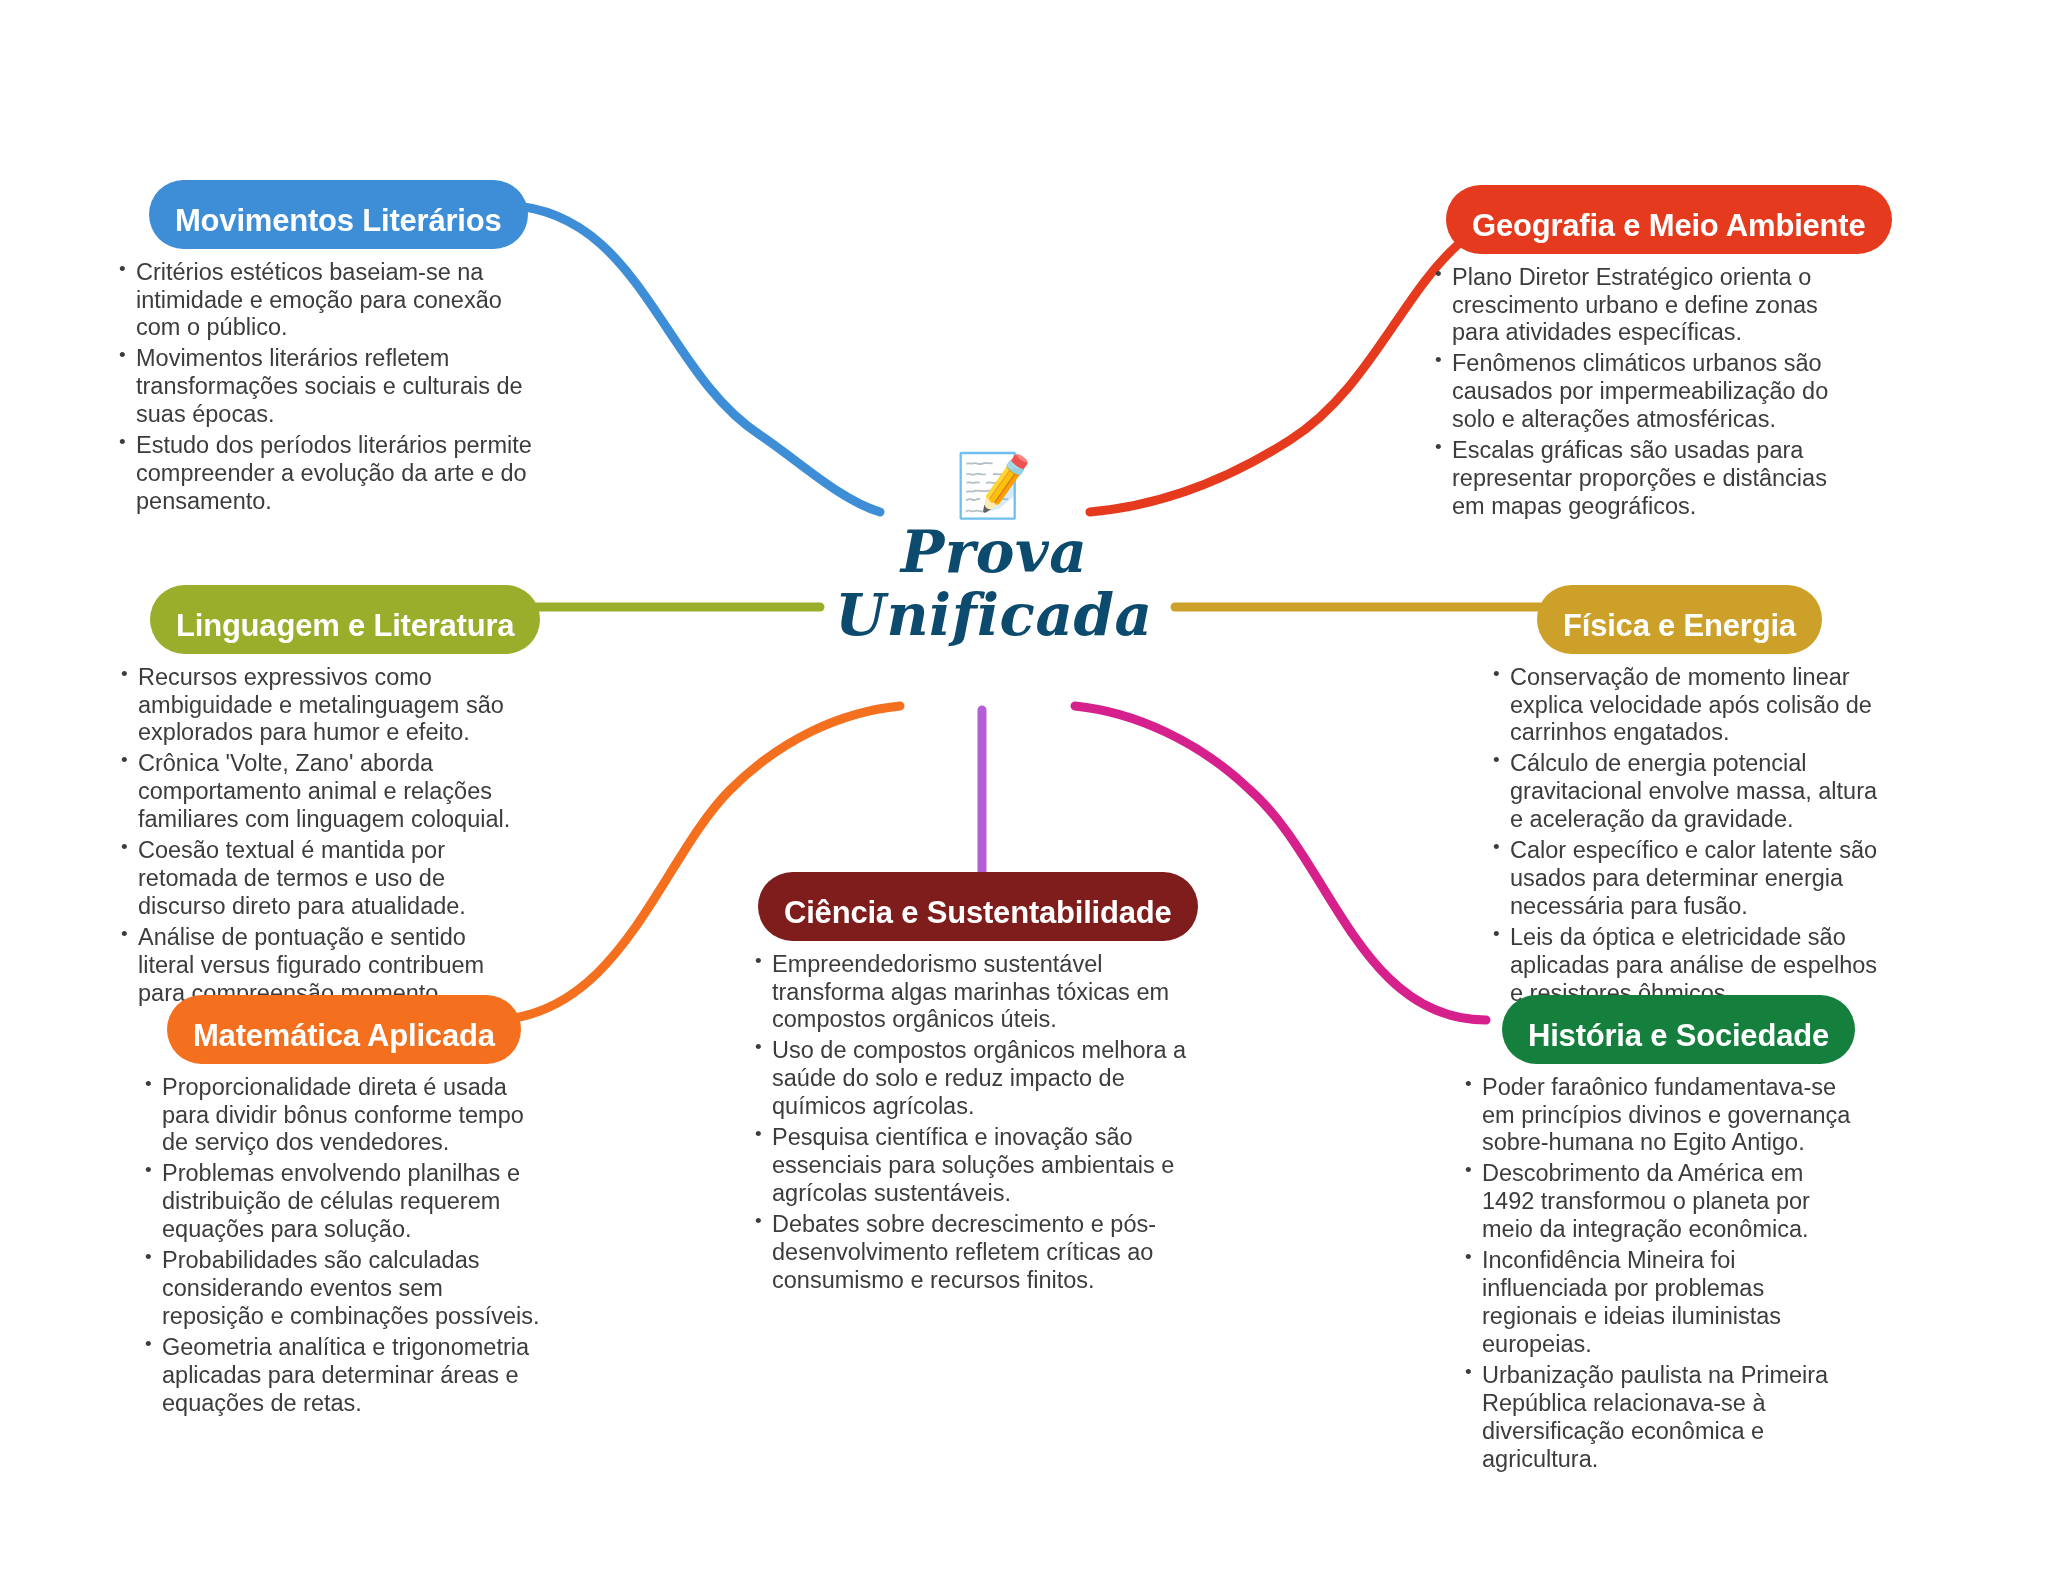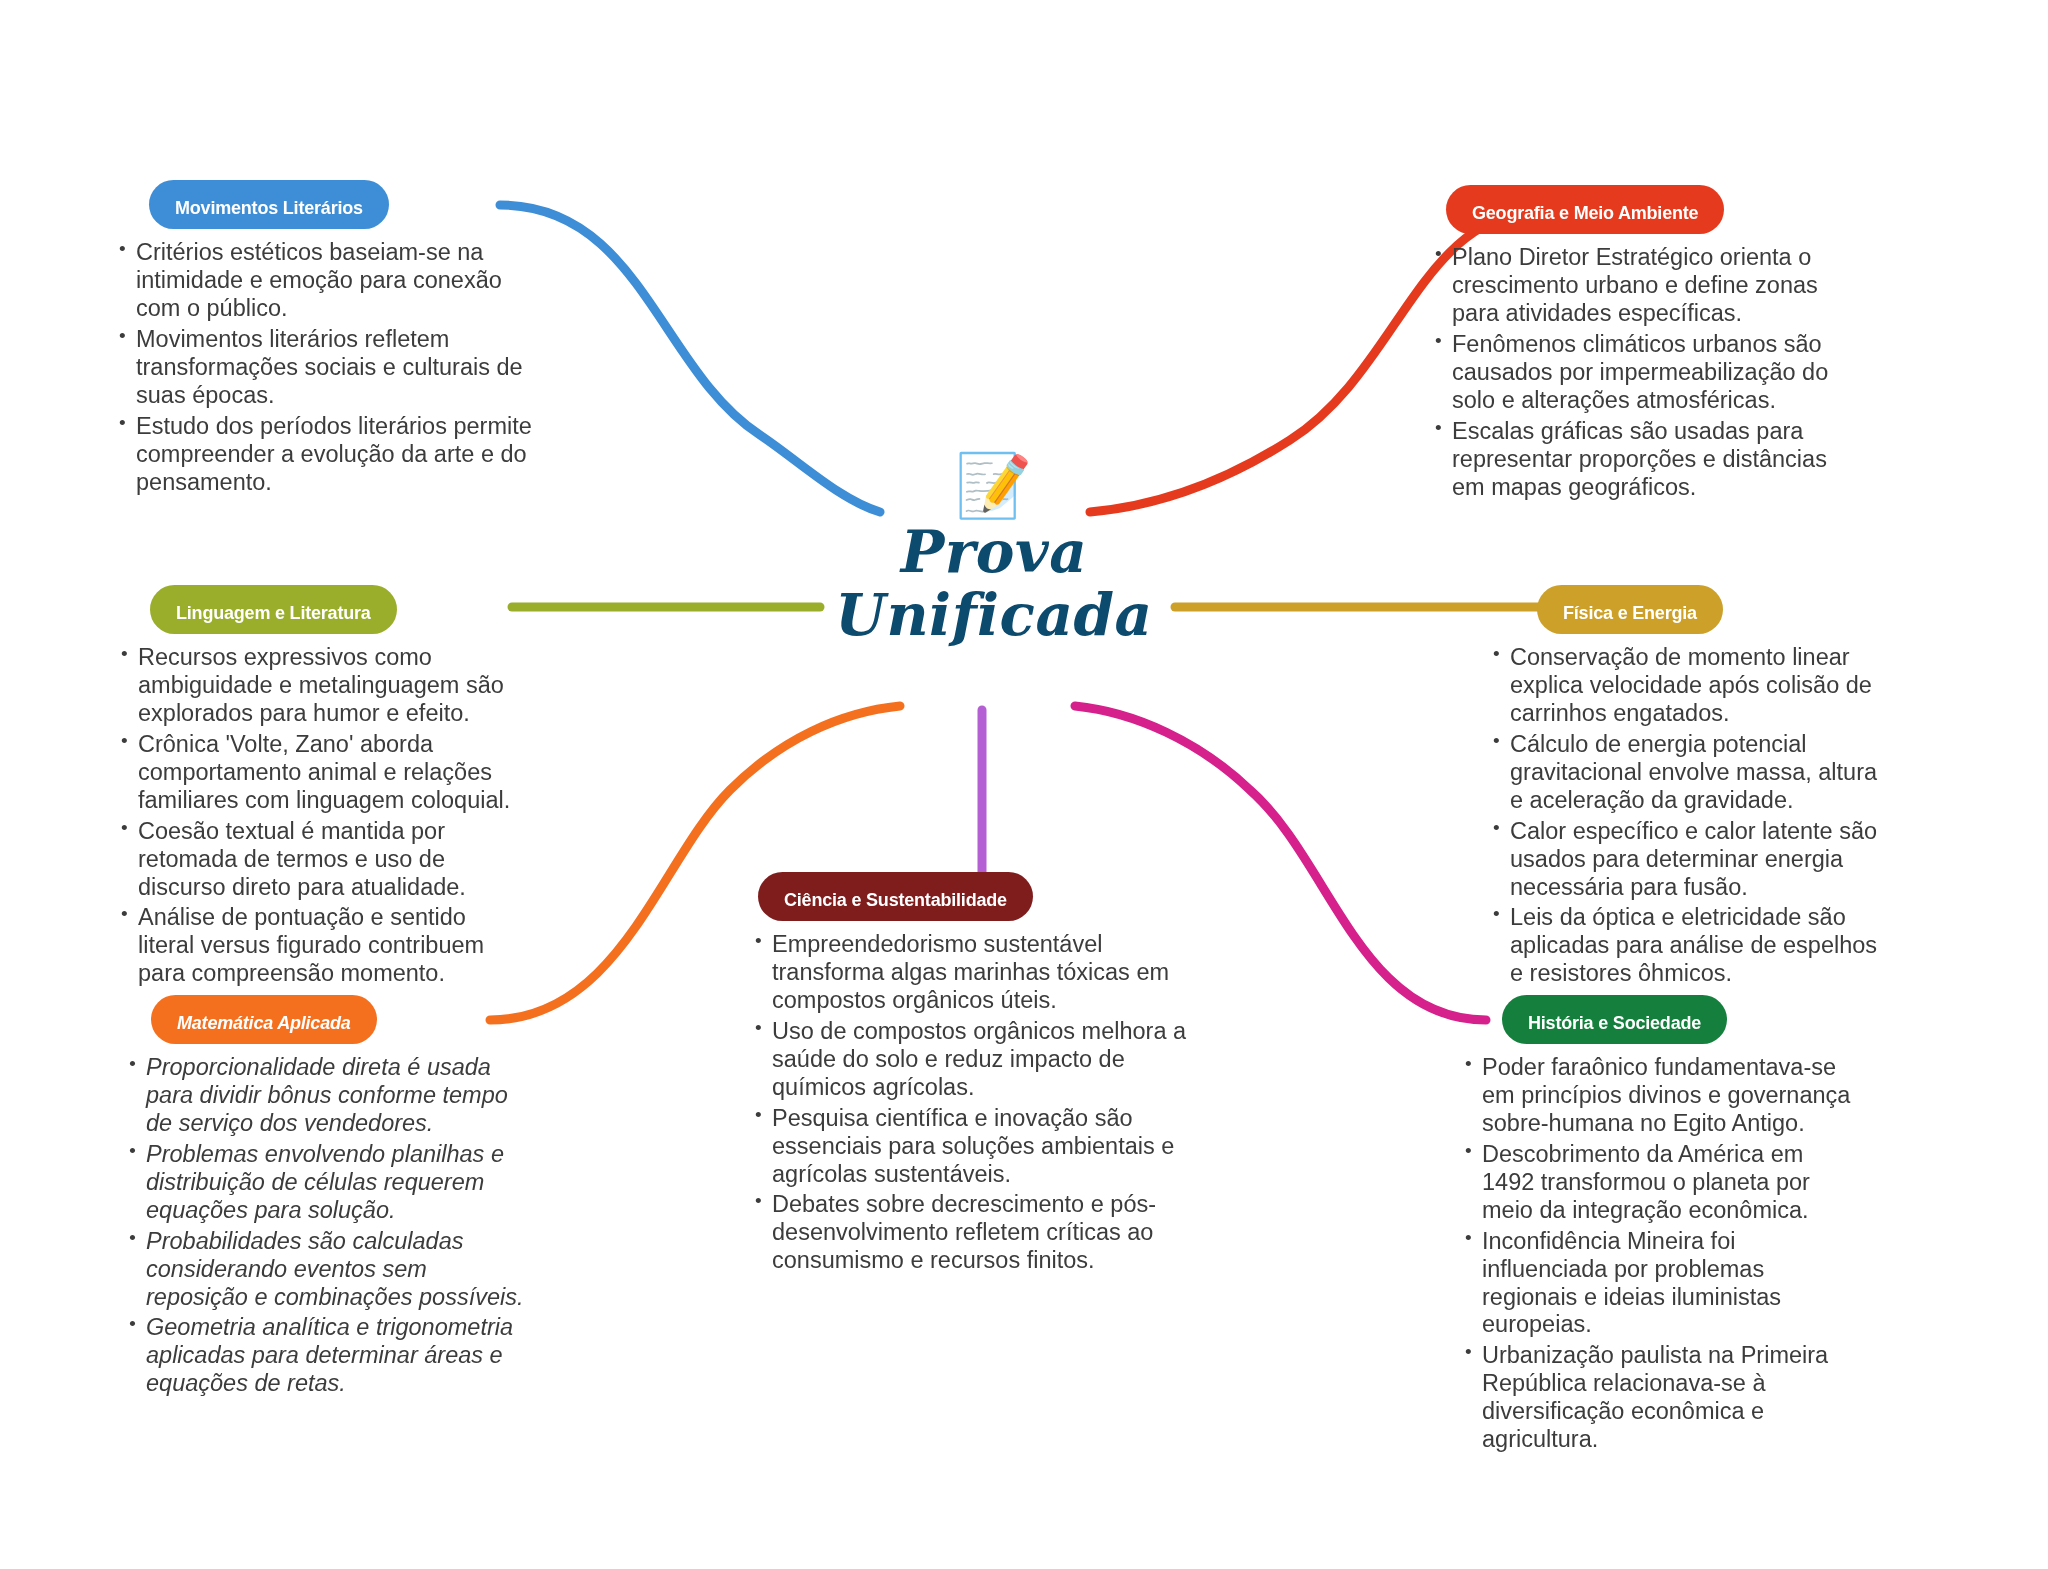--- a/index.html
+++ b/index.html
@@ -12,23 +12,23 @@
   }
   #canvas{position:absolute;left:0;top:0;width:2048px;height:1569px;}
   svg.connectors{position:absolute;left:0;top:0;width:2048px;height:1569px;pointer-events:none;}
 
   .branch{position:absolute;}
   .pill{
     display:inline-block;
     border-radius:999px;
     color:#ffffff;
     font-weight:bold;
-    font-size:18px;
+    font-size:31px;
     letter-spacing:-0.2px;
-    padding:19px 26px 11px 26px;
+    padding:25px 26px 11px 26px;
     white-space:nowrap;
     line-height:1.05;
   }
   ul.bullets{
     list-style:none;
     margin:10px 0 0 0;
     padding:0;
   }
   ul.bullets li{
     position:relative;
@@ -54,21 +54,21 @@
 
   #b-geografia{left:1432px;top:185px;width:430px;}
   #b-geografia .pill{margin-left:14px;}
 
   #b-linguagem{left:118px;top:585px;width:410px;}
   #b-linguagem .pill{margin-left:32px;text-align:right;}
 
   #b-fisica{left:1490px;top:585px;width:400px;}
   #b-fisica .pill{margin-left:47px;}
 
-  #b-matematica{left:126px;top:995px;width:400px;font-style:italic;}
+  #b-matematica{left:142px;top:995px;width:400px;}
   #b-matematica .pill{margin-left:25px;}
 
   #b-ciencia{left:752px;top:872px;width:450px;}
   #b-ciencia .pill{margin-left:6px;}
 
   #b-historia{left:1462px;top:995px;width:400px;}
   #b-historia .pill{margin-left:40px;}
 
   
   #center-node{

